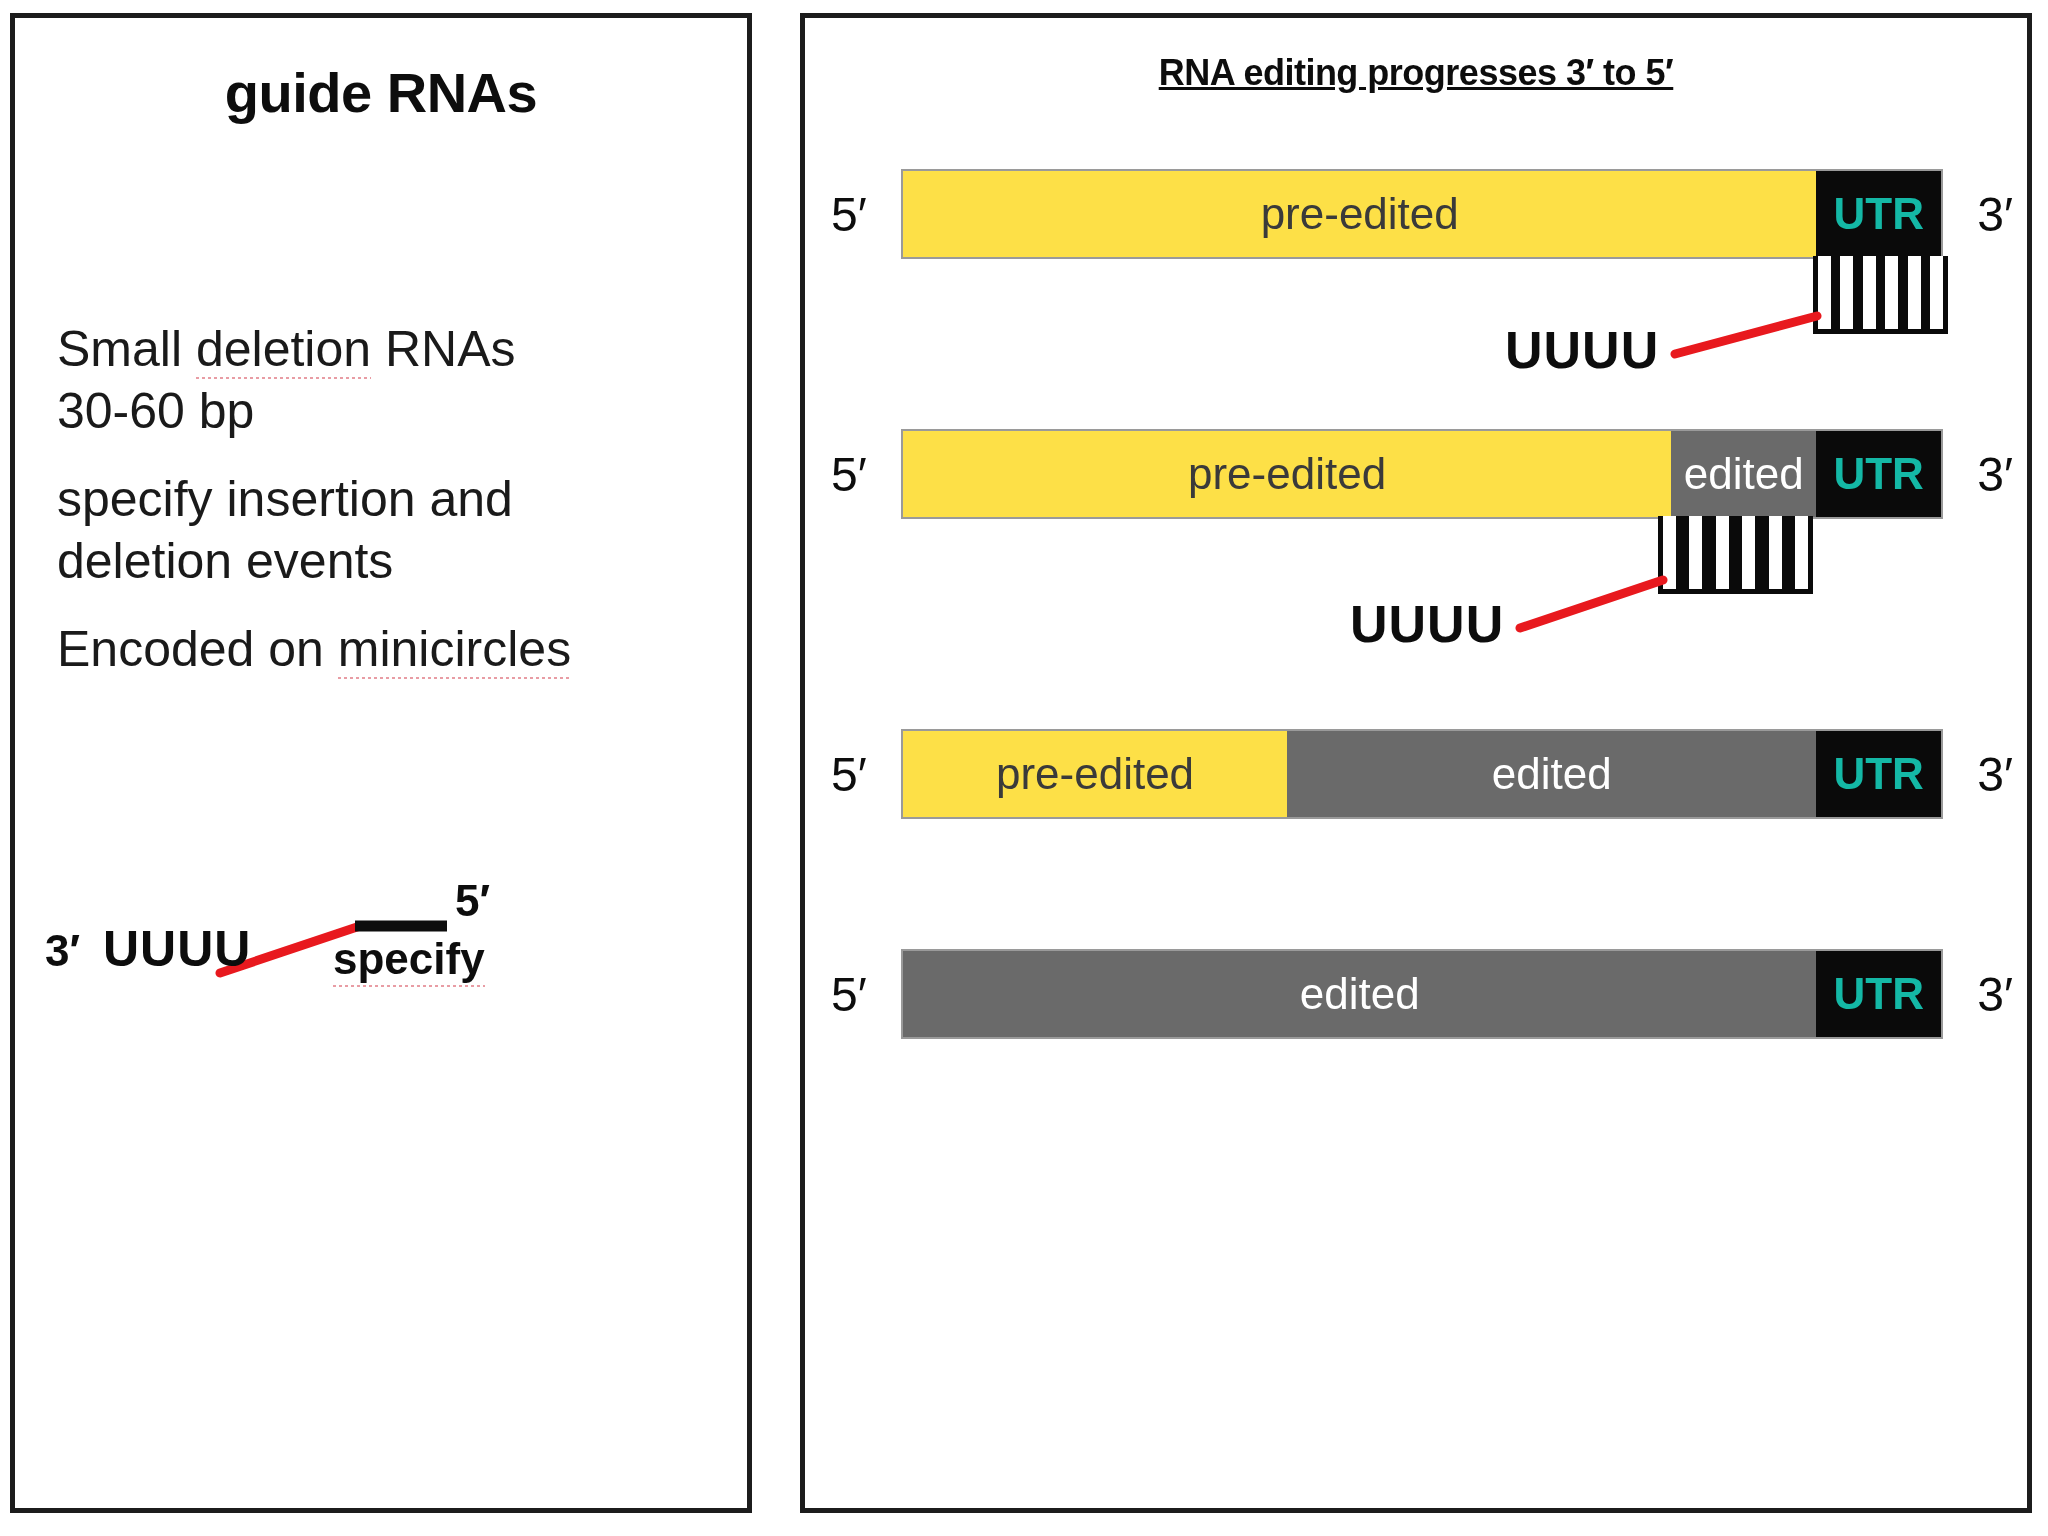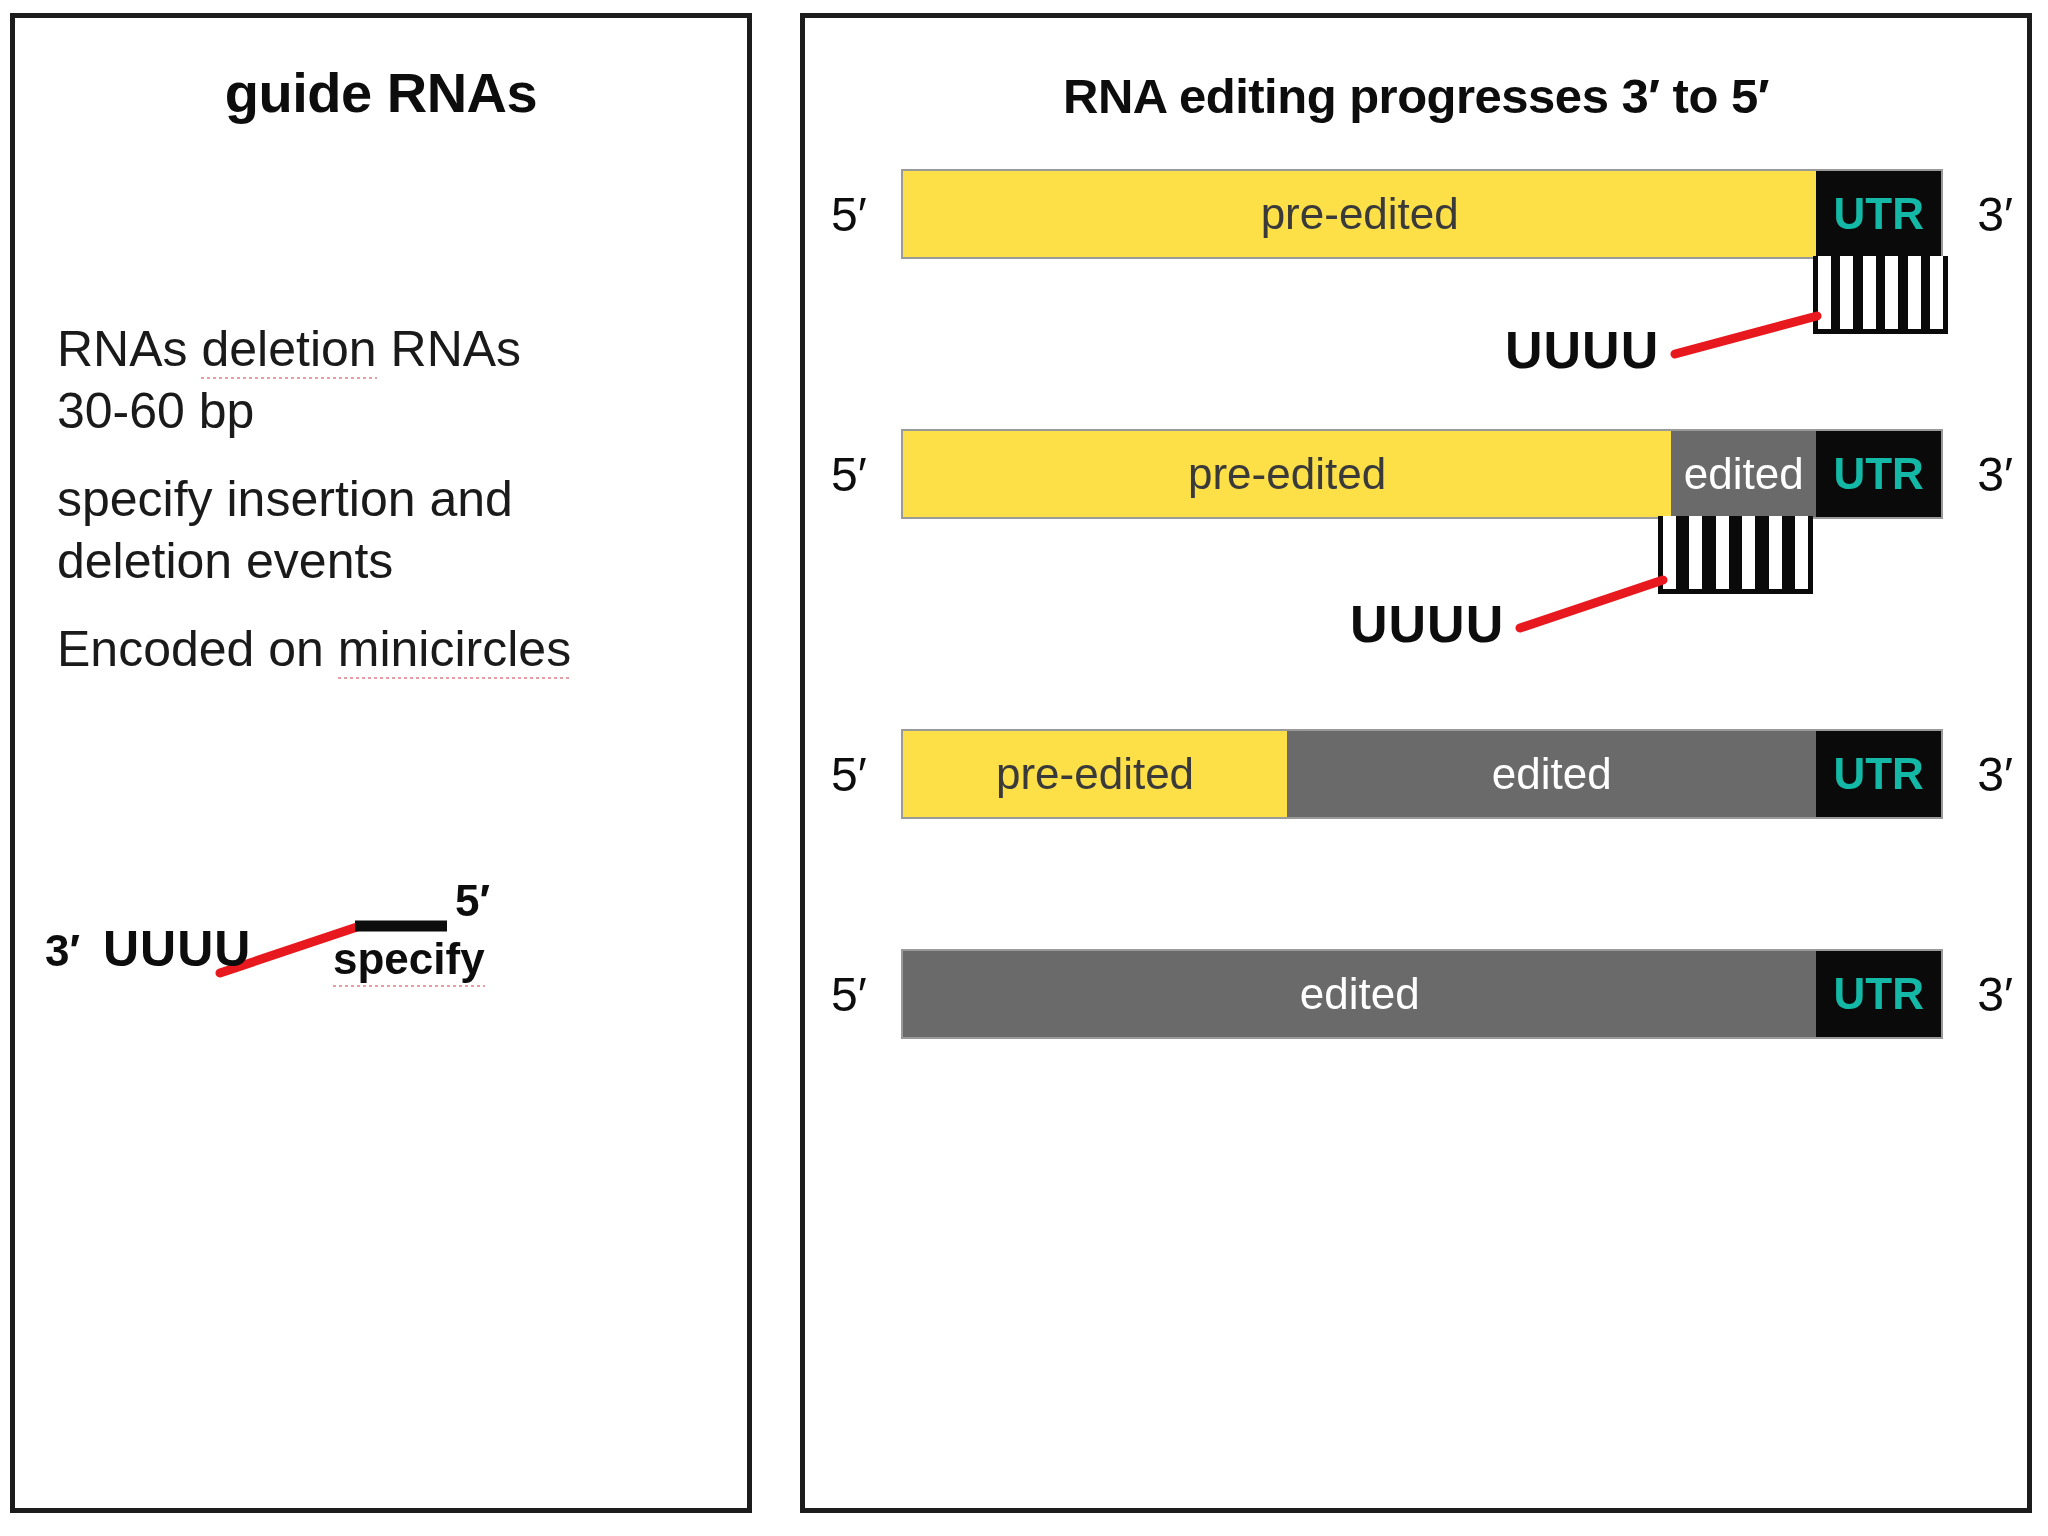--- a/index.html
+++ b/index.html
@@ -36,21 +36,21 @@
   .panel-title {
     position: absolute;
     left: 0;
     width: 100%;
     text-align: center;
     font-weight: bold;
     color: #0d0d0d;
     letter-spacing: -0.5px;
   }
   #title-left  { top: 42px;  font-size: 56px; }
-  #title-right { top: 50px;  font-size: 49px; }
+  #title-right { top: 34px;  font-size: 36px; text-decoration: underline; }
 
   
   .body-text {
     position: absolute;
     left: 42px;
     font-size: 50px;
     line-height: 62px;
     color: #1a1a1a;
     white-space: pre-line;
   }
@@ -176,21 +176,21 @@
 </style>
 </head>
 <body>
 
 <div class="canvas">
 
   <div class="panel" id="panel-left">
 
     <div class="panel-title" id="title-left">guide RNAs</div>
 
-    <div class="body-text" id="bullet-1"><span>RNAs </span><span class="misspell">deletion</span><span> RNAs
+    <div class="body-text" id="bullet-1"><span>Small </span><span class="misspell">deletion</span><span> RNAs
 30-60 bp</span></div>
 
     <div class="body-text" id="bullet-2">specify insertion and
 deletion events</div>
 
     <div class="body-text" id="bullet-3"><span>Encoded on </span><span class="misspell">minicircles</span></div>
 
     <div id="grna-figure">
 
 

